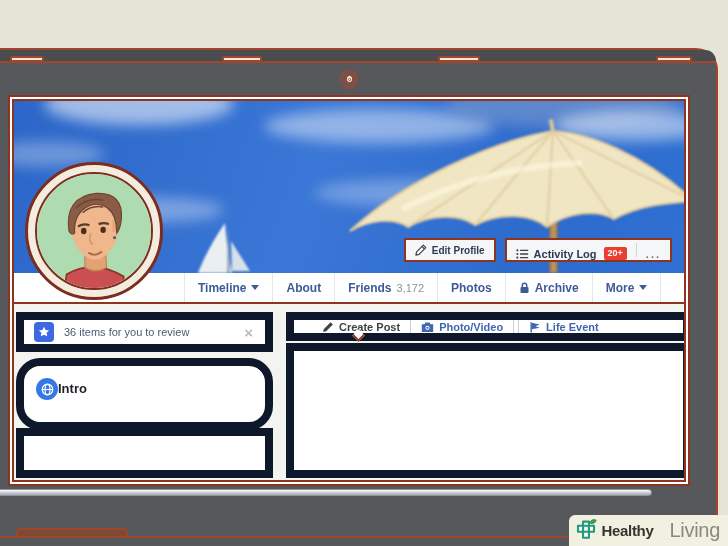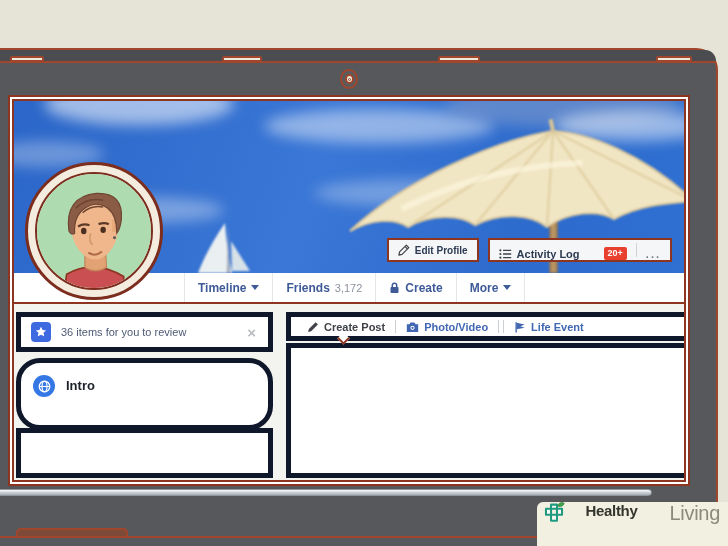--- a/index.html
+++ b/index.html
@@ -73,21 +73,21 @@
   
   .cover-buttons{position:absolute;top:137px;right:12px;display:flex;gap:9px;align-items:stretch;}
   .cbtn{
     display:flex;align-items:center;gap:5px;height:24px;padding:0 9px;
     background:#f5f6f7;border:2px solid #8e3522;box-sizing:border-box;
     font-size:10px;font-weight:bold;color:#2c3a52;cursor:pointer;
   }
   .cbtn svg{flex:0 0 auto;}
   .badge{
     background:#e83f2e;color:#fff;font-size:9px;font-weight:bold;
-    padding:2px 4px;border-radius:2px;line-height:1;margin-left:19px;
+    padding:2px 4px;border-radius:2px;line-height:1;margin-left:2px;
   }
   .btn-group{display:flex;align-items:stretch;background:#f5f6f7;border:2px solid #8e3522;box-sizing:border-box;height:24px;}
   .btn-group .seg{display:flex;align-items:flex-end;gap:5px;padding:0 9px;font-size:11px;font-weight:bold;color:#2c3a52;cursor:pointer;}
   .btn-group .divider{width:1px;background:#cfd3d8;margin:3px 0;}
   .dots{letter-spacing:2px;color:#6b7380;font-weight:bold;font-size:11px;line-height:1;}
   
   .navbar{
     position:absolute;top:172px;left:0;right:0;height:31px;background:#fff;
     border-bottom:2px solid #8e3522;display:flex;align-items:stretch;
     padding-left:170px;box-sizing:border-box;
@@ -102,44 +102,44 @@
   .caret{width:0;height:0;border-left:4px solid transparent;border-right:4px solid transparent;border-top:5px solid #3e5a97;display:inline-block;}
   
   .avatar{
     position:absolute;left:11px;top:61px;width:138px;height:138px;border-radius:50%;
     background:#f3ecdf;border:3px solid #7c2d1e;box-sizing:border-box;cursor:pointer;z-index:5;
     display:flex;align-items:center;justify-content:center;
   }
   .avatar-inner{width:118px;height:118px;border-radius:50%;border:2px solid #7c2d1e;overflow:hidden;box-sizing:border-box;}
   
   .content{position:absolute;top:205px;left:0;right:0;bottom:0;background:#f3f3f0;}
-  .panel{position:absolute;background:#fff;border:5px solid #0f172a;box-sizing:border-box;}
+  .panel{position:absolute;background:#fff;border:8px solid #0f172a;box-sizing:border-box;}
   .review-box{left:2px;top:6px;width:257px;height:40px;display:flex;align-items:center;padding:0 10px;gap:10px;}
   .star-tile{width:20px;height:20px;border-radius:4px;background:#3d6ae0;display:flex;align-items:center;justify-content:center;flex:0 0 auto;}
   .review-text{font-size:11px;color:#4e5a74;flex:1 1 auto;}
   .close-x{color:#b9bcc1;font-size:15px;font-weight:bold;line-height:1;cursor:pointer;padding:0 2px;}
-  .intro-box{left:2px;top:52px;width:257px;height:72px;padding:12px 12px;display:flex;align-items:flex-start;gap:11px;border-radius:24px;}
+  .intro-box{left:2px;top:52px;width:257px;height:72px;padding:12px 12px;display:flex;align-items:flex-start;border-radius:24px;}
   .globe{width:22px;height:22px;border-radius:50%;background:#3578e5;display:flex;align-items:center;justify-content:center;flex:0 0 auto;}
   .intro-label{font-size:13px;font-weight:bold;color:#1d2129;padding-top:3px;}
   .empty-box{left:2px;top:122px;width:257px;height:50px;}
-  .composer{left:272px;top:6px;width:405px;height:29px;display:flex;align-items:center;padding:0 8px;}
+  .composer{left:272px;top:6px;width:405px;height:29px;display:flex;align-items:center;padding:0 20px;}
   .comp-tab{display:flex;align-items:center;gap:5px;font-size:11px;font-weight:bold;color:#4267b2;cursor:pointer;padding:0 8px;position:relative;height:100%;}
   .comp-tab.dark{color:#3f4246;}
   .comp-sep{width:1px;height:13px;background:#ccd0d5;margin:0 2px;}
   .notch{
     position:absolute;left:40px;bottom:-7px;width:9px;height:9px;background:#fff;
     transform:rotate(45deg);border-right:2px solid #8e3522;border-bottom:2px solid #8e3522;
     box-sizing:border-box;z-index:3;
   }
   .post-box{left:272px;top:37px;width:405px;height:135px;}
 
   
   .brand{
-    position:absolute;right:0;bottom:0;height:44px;background:#f2f0e1;
-    border-radius:6px 0 0 0;display:flex;align-items:flex-start;padding:0 8px 0 6px;gap:20px;z-index:10;
+    position:absolute;right:0;bottom:0;height:31px;background:#f2f0e1;
+    border-radius:6px 0 0 0;display:flex;align-items:center;padding:0 8px 0 6px;gap:4px;z-index:10;
   }
   .brand-bold{font-size:15px;font-weight:bold;color:#33342c;letter-spacing:-.3px;}
   .brand-light{font-size:20px;color:#8a8b7d;letter-spacing:-.3px;margin-left:12px;}
 </style>
 </head>
 <body>
 
 <div class="laptop">
   <div class="lid-top"></div>
   <div class="lid-tab tab1"></div>
@@ -224,29 +224,35 @@
         </div>
       </div>
     </div>
 
     <div class="navbar">
       <div class="nav-item">
         <span>Timeline</span>
         <span class="caret"></span>
       </div>
       <div class="nav-item">
+        <span>About</span>
+      </div>
+      <div class="nav-item">
         <span>Friends</span>
         <span class="nav-count">3,172</span>
+      </div>
+      <div class="nav-item">
+        <span>Photos</span>
       </div>
       <div class="nav-item">
         <svg width="11" height="12" viewBox="0 0 11 12">
           <rect x="1.5" y="5" width="8" height="6" rx="1" fill="#3e5a97"></rect>
           <path d="M3.3 5 V3.4 a2.2 2.2 0 0 1 4.4 0 V5" fill="none" stroke="#3e5a97" stroke-width="1.5"></path>
         </svg>
-        <span>Create</span>
+        <span>Archive</span>
       </div>
       <div class="nav-item">
         <span>More</span>
         <span class="caret"></span>
       </div>
     </div>
 
     <div class="avatar">
       <div class="avatar-inner">
         <svg width="114" height="114" viewBox="0 0 100 100">

